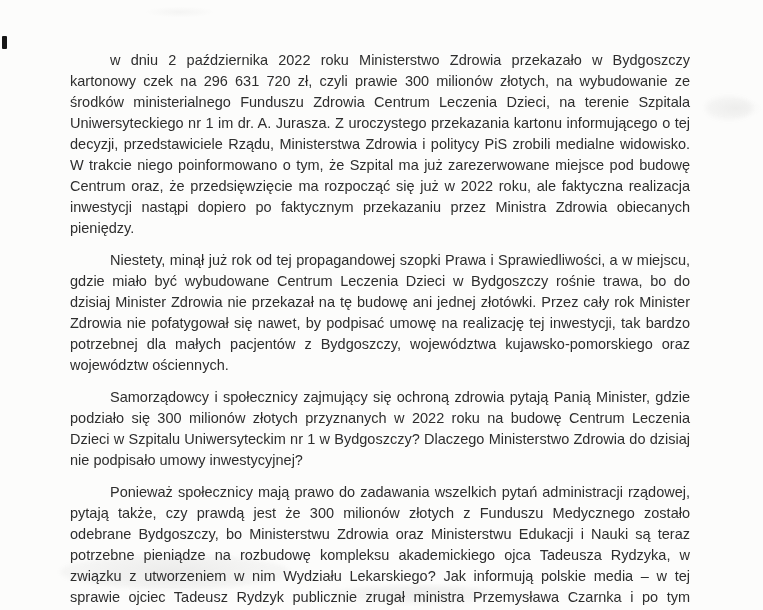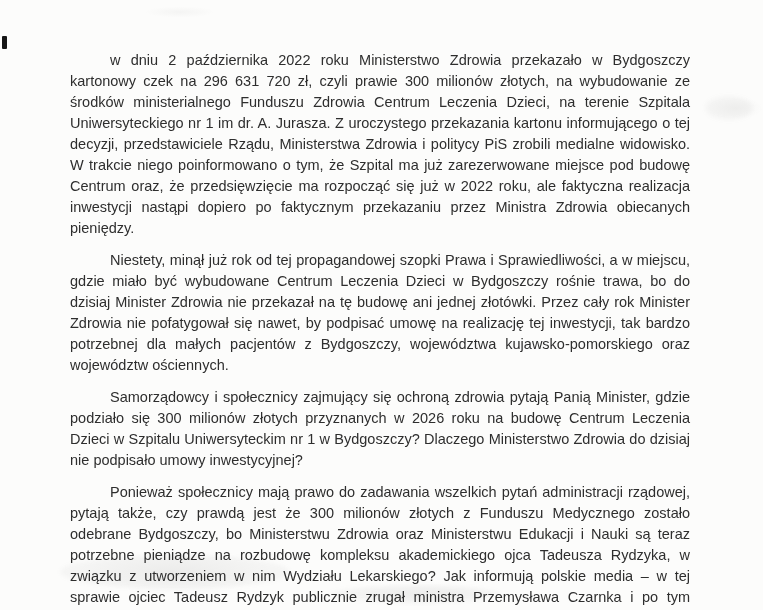--- a/index.html
+++ b/index.html
@@ -68,16 +68,16 @@
 
 <div class="page">
   <div class="scan-mark"></div>
   <div class="smudge s1"></div>
   <div class="smudge s2"></div>
   <div class="smudge s3"></div>
 
   <div class="content">
     <p class="para">w dniu 2 października 2022 roku Ministerstwo Zdrowia przekazało w Bydgoszczy kartonowy czek na 296&nbsp;631&nbsp;720 zł, czyli prawie 300 milionów złotych, na wybudowanie ze środków ministerialnego Funduszu Zdrowia Centrum Leczenia Dzieci, na terenie Szpitala Uniwersyteckiego nr 1 im dr. A. Jurasza. Z uroczystego przekazania kartonu informującego o tej decyzji, przedstawiciele Rządu, Ministerstwa Zdrowia i politycy PiS zrobili medialne widowisko. W trakcie niego poinformowano o tym, że Szpital ma już zarezerwowane miejsce pod budowę Centrum oraz, że przedsięwzięcie ma rozpocząć się już w 2022 roku, ale faktyczna realizacja inwestycji nastąpi dopiero po faktycznym przekazaniu przez Ministra Zdrowia obiecanych pieniędzy.</p>
     <p class="para">Niestety, minął już rok od tej propagandowej szopki Prawa i Sprawiedliwości, a w miejscu, gdzie miało być wybudowane Centrum Leczenia Dzieci w Bydgoszczy rośnie trawa, bo do dzisiaj Minister Zdrowia nie przekazał na tę budowę ani jednej złotówki. Przez cały rok Minister Zdrowia nie pofatygował się nawet, by podpisać umowę na realizację tej inwestycji, tak bardzo potrzebnej dla małych pacjentów z Bydgoszczy, województwa kujawsko-pomorskiego oraz województw ościennych.</p>
-    <p class="para">Samorządowcy i społecznicy zajmujący się ochroną zdrowia pytają Panią Minister, gdzie podziało się 300 milionów złotych przyznanych w 2026 roku na budowę Centrum Leczenia Dzieci w Szpitalu Uniwersyteckim nr 1 w Bydgoszczy? Dlaczego Ministerstwo Zdrowia do dzisiaj nie podpisało umowy inwestycyjnej?</p>
+    <p class="para">Samorządowcy i społecznicy zajmujący się ochroną zdrowia pytają Panią Minister, gdzie podziało się 300 milionów złotych przyznanych w 2022 roku na budowę Centrum Leczenia Dzieci w Szpitalu Uniwersyteckim nr 1 w Bydgoszczy? Dlaczego Ministerstwo Zdrowia do dzisiaj nie podpisało umowy inwestycyjnej?</p>
     <p class="para">Ponieważ społecznicy mają prawo do zadawania wszelkich pytań administracji rządowej, pytają także, czy prawdą jest że 300 milionów złotych z Funduszu Medycznego zostało odebrane Bydgoszczy, bo Ministerstwu Zdrowia oraz Ministerstwu Edukacji i Nauki są teraz potrzebne pieniądze na rozbudowę kompleksu akademickiego ojca Tadeusza Rydzyka, w związku z utworzeniem w nim Wydziału Lekarskiego? Jak informują polskie media – w tej sprawie ojciec Tadeusz Rydzyk publicznie zrugał ministra Przemysława Czarnka i po tym zruganiu ministra ojciec Rydzyk dostał zgodę na otwarcie kierunku lekarskiego na swojej uczelni.</p>
   </div>
 </div>
 
 </body></html>

